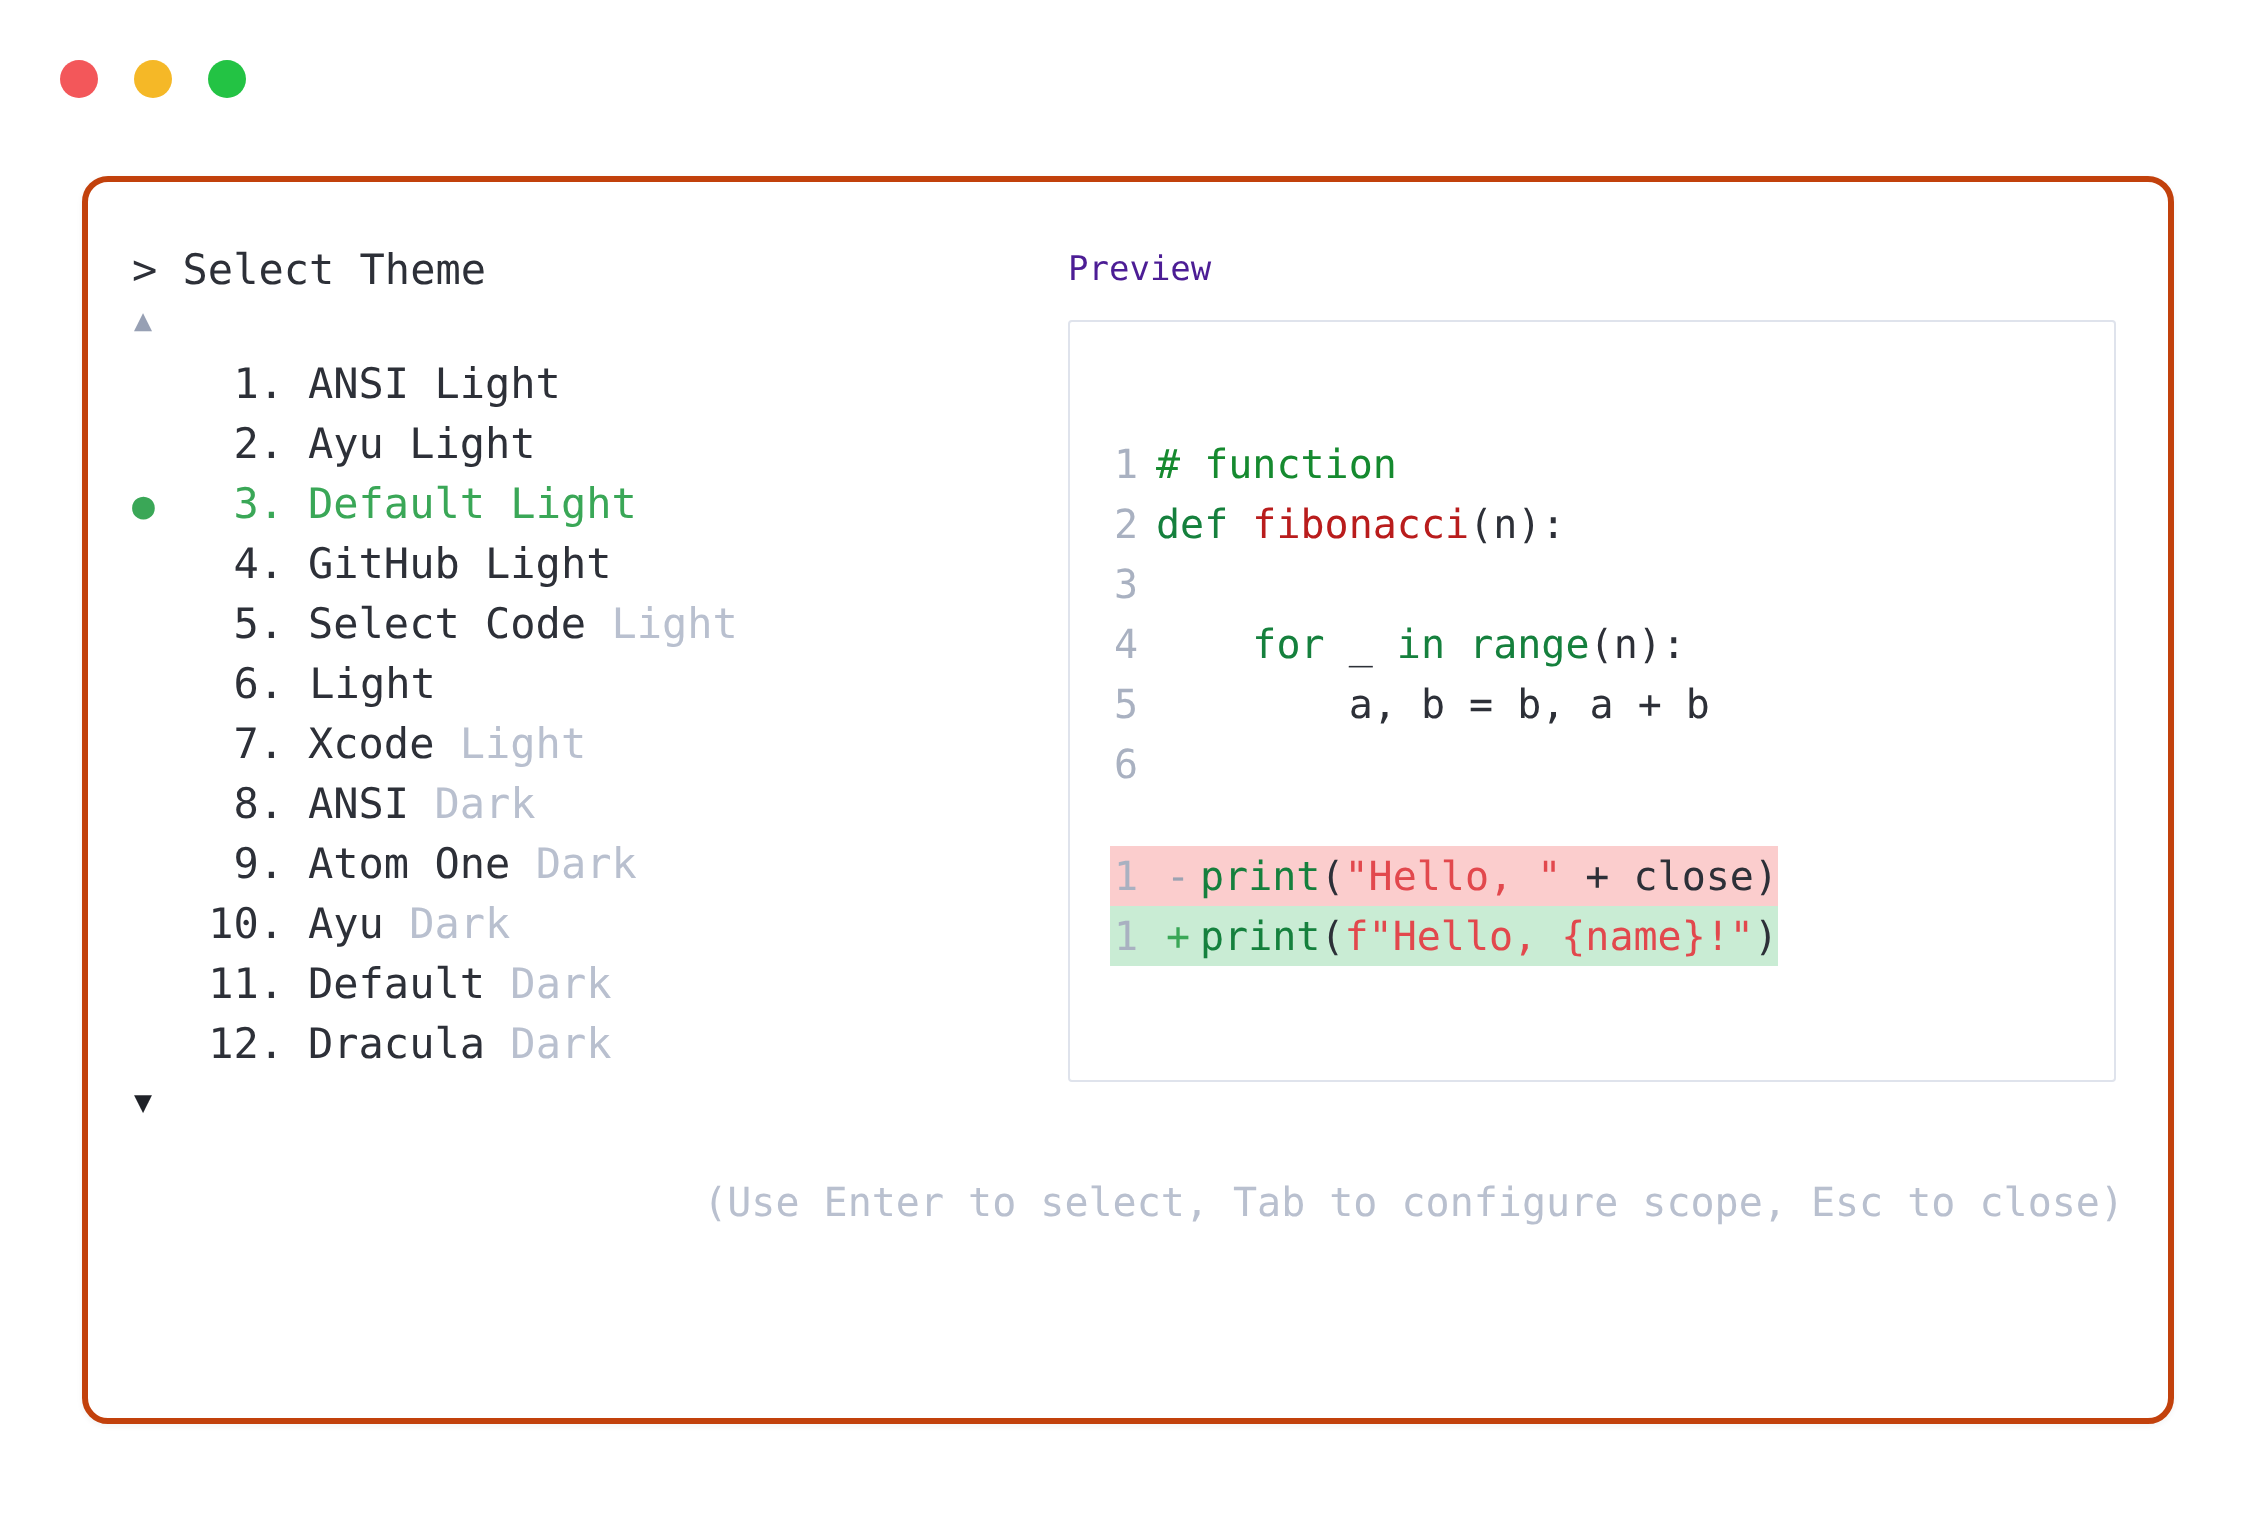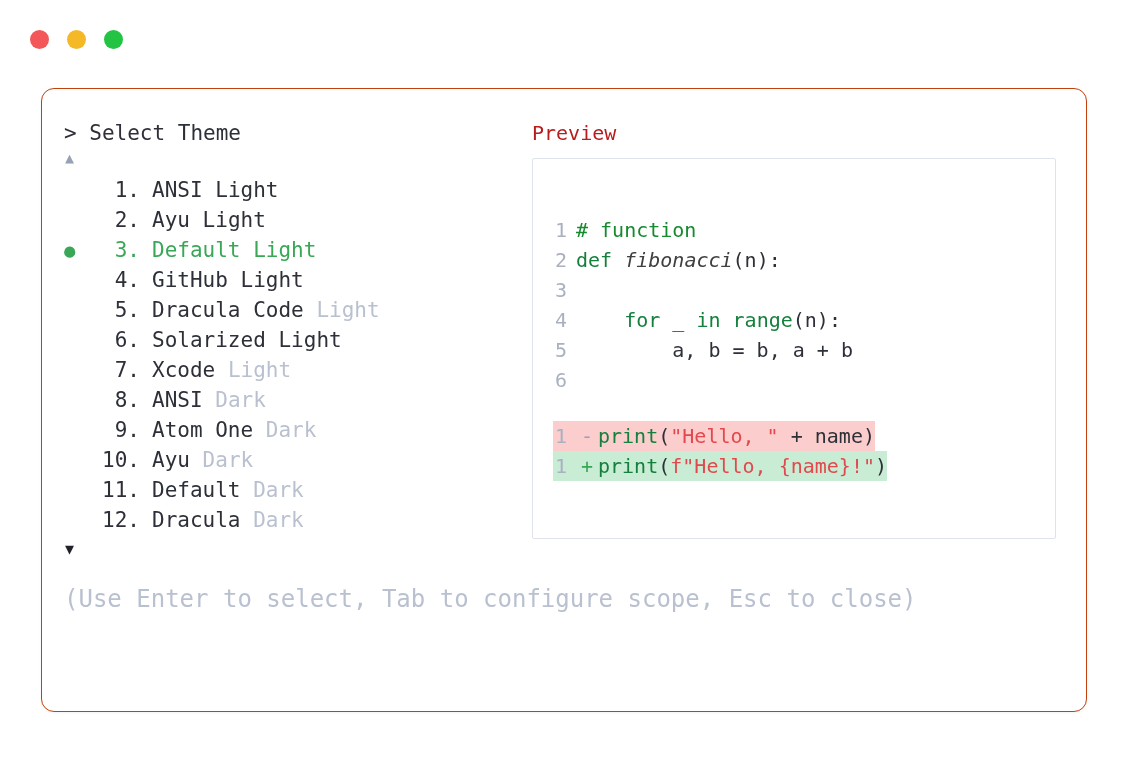--- a/index.html
+++ b/index.html
@@ -32,21 +32,21 @@
 
   
   .card {
     position: absolute;
     left: 41px;
     top: 88px;
     width: 1046px;
     height: 624px;
     box-sizing: border-box;
     background: #ffffff;
-    border: 1px solid #c2410c;
+    border: 3px solid #c2410c;
     border-radius: 13px;
     box-shadow: 0 1px 3px rgba(20,30,60,0.055);
   }
 
   .card-inner {
     position: absolute;
     left: 22px;
     top: 30px;
     right: 22px;
     bottom: 18px;
@@ -58,23 +58,23 @@
   .col-right { flex: 1 1 auto; }
 
   .prompt {
     font-size: 21px;
     line-height: 28px;
     color: #2d3038;
     white-space: pre;
     letter-spacing: 0px;
   }
   .preview-label {
-    font-size: 20px;
+    font-size: 17px;
     line-height: 28px;
-    color: #b91c1c;
+    color: #4c1d95;
     padding-left: 6px;
   }
 
   
   .arrow-up {
     font-size: 15px;
     line-height: 22px;
     color: #97a0b4;
     height: 22px;
     padding-left: 1px;
@@ -151,39 +151,40 @@
   .ln {
     width: 14px;
     flex: none;
     text-align: right;
     color: #a9b1c1;
     padding-right: 9px;
   }
   .code-text { color: #2d3038; text-align: right; }
   .tok-comment { color: #158a2f; }
   .tok-kw      { color: #15803d; }
-  .tok-fn      { color: #404040; font-style: italic; }
+  .tok-fn      { color: #b91c1c; }
   .tok-str     { color: #e2484d; }
   .tok-plain   { color: #2d3038; }
 
   .diff-gap { height: 26px; }
   .code-line.diff-del { background: #fbcdcd; }
   .code-line.diff-add { background: #c9ecd4; }
   .diff-sign { width: 22px; flex: none; text-align: center; }
   .diff-del .diff-sign { color: #9ba3b2; }
   .diff-add .diff-sign { color: #3aa757; }
   .diff-del .ln, .diff-add .ln { color: #a9b1c1; }
 
   
   .help {
     margin-top: 24px;
-    font-size: 24px;
+    font-size: 20px;
     line-height: 28px;
     color: #b9c0cf;
     white-space: pre;
+    text-align: right;
   }
 </style>
 </head>
 <body>
 
 <div class="titlebar">
   <span class="dot dot-red"></span>
   <span class="dot dot-yellow"></span>
   <span class="dot dot-green"></span>
 </div>
@@ -194,22 +195,22 @@
     <div class="columns">
 
       <div class="col-left">
         <div class="prompt">&gt; Select Theme</div>
         <div class="arrow-up">▲</div>
         <div class="theme-list" id="theme-list">
             <div class="theme-row"><span class="bullet-cell"></span><span class="num-cell">1.</span><span class="name-cell">ANSI</span><span> </span><span class="suffix-dark">Light</span></div>
             <div class="theme-row"><span class="bullet-cell"></span><span class="num-cell">2.</span><span class="name-cell">Ayu</span><span> </span><span class="suffix-dark">Light</span></div>
             <div class="theme-row selected"><span class="bullet-cell">●</span><span class="num-cell">3.</span><span class="name-cell">Default</span><span> </span><span class="suffix-dark">Light</span></div>
             <div class="theme-row"><span class="bullet-cell"></span><span class="num-cell">4.</span><span class="name-cell">GitHub</span><span> </span><span class="suffix-dark">Light</span></div>
-            <div class="theme-row"><span class="bullet-cell"></span><span class="num-cell">5.</span><span class="name-cell">Dracula Code</span><span> </span><span class="suffix-dim">Light</span></div>
-            <div class="theme-row"><span class="bullet-cell"></span><span class="num-cell">6.</span><span class="name-cell">Solarized</span><span> </span><span class="suffix-dark">Light</span></div>
+            <div class="theme-row"><span class="bullet-cell"></span><span class="num-cell">5.</span><span class="name-cell">Select Code</span><span> </span><span class="suffix-dim">Light</span></div>
+            <div class="theme-row"><span class="bullet-cell"></span><span class="num-cell">6.</span><span> </span><span class="suffix-dark">Light</span></div>
             <div class="theme-row"><span class="bullet-cell"></span><span class="num-cell">7.</span><span class="name-cell">Xcode</span><span> </span><span class="suffix-dim">Light</span></div>
             <div class="theme-row"><span class="bullet-cell"></span><span class="num-cell">8.</span><span class="name-cell">ANSI</span><span> </span><span class="suffix-dim">Dark</span></div>
             <div class="theme-row"><span class="bullet-cell"></span><span class="num-cell">9.</span><span class="name-cell">Atom One</span><span> </span><span class="suffix-dim">Dark</span></div>
             <div class="theme-row"><span class="bullet-cell"></span><span class="num-cell">10.</span><span class="name-cell">Ayu</span><span> </span><span class="suffix-dim">Dark</span></div>
             <div class="theme-row"><span class="bullet-cell"></span><span class="num-cell">11.</span><span class="name-cell">Default</span><span> </span><span class="suffix-dim">Dark</span></div>
             <div class="theme-row"><span class="bullet-cell"></span><span class="num-cell">12.</span><span class="name-cell">Dracula</span><span> </span><span class="suffix-dim">Dark</span></div>
           </div>
         <div class="arrow-down">▼</div>
       </div>
 
@@ -217,21 +218,21 @@
         <div class="preview-label">Preview</div>
         <div class="preview-panel">
           <div class="code-area" id="code-area">
               <div class="code-line"><span class="ln">1</span><span class="code-text"><span class="tok-comment"># function</span></span></div>
               <div class="code-line"><span class="ln">2</span><span class="code-text"><span class="tok-kw">def </span><span class="tok-fn">fibonacci</span><span class="tok-plain">(n):</span></span></div>
               <div class="code-line"><span class="ln">3</span></div>
               <div class="code-line"><span class="ln">4</span><span class="code-text"><span class="tok-plain">    </span><span class="tok-kw">for</span><span class="tok-plain"> _ </span><span class="tok-kw">in</span><span class="tok-plain"> </span><span class="tok-kw">range</span><span class="tok-plain">(n):</span></span></div>
               <div class="code-line"><span class="ln">5</span><span class="code-text"><span class="tok-plain">        a, b = b, a + b</span></span></div>
               <div class="code-line"><span class="ln">6</span></div>
               <div class="diff-gap"></div>
-              <div class="code-line diff-del" style="background: rgb(251, 205, 205);"><span class="ln">1</span><span class="diff-sign">-</span><span class="code-text"><span class="tok-kw">print</span><span class="tok-plain">(</span><span class="tok-str">"Hello, "</span><span class="tok-plain"> + name)</span></span></div>
+              <div class="code-line diff-del" style="background: rgb(251, 205, 205);"><span class="ln">1</span><span class="diff-sign">-</span><span class="code-text"><span class="tok-kw">print</span><span class="tok-plain">(</span><span class="tok-str">"Hello, "</span><span class="tok-plain"> + close)</span></span></div>
               <div class="code-line diff-add" style="background: rgb(201, 236, 212);"><span class="ln">1</span><span class="diff-sign">+</span><span class="code-text"><span class="tok-kw">print</span><span class="tok-plain">(</span><span class="tok-str">f"Hello, {name}!"</span><span class="tok-plain">)</span></span></div>
             </div>
         </div>
       </div>
 
     </div>
 
     <div class="help">(Use Enter to select, Tab to configure scope, Esc to close)</div>
   </div>
 </div>

